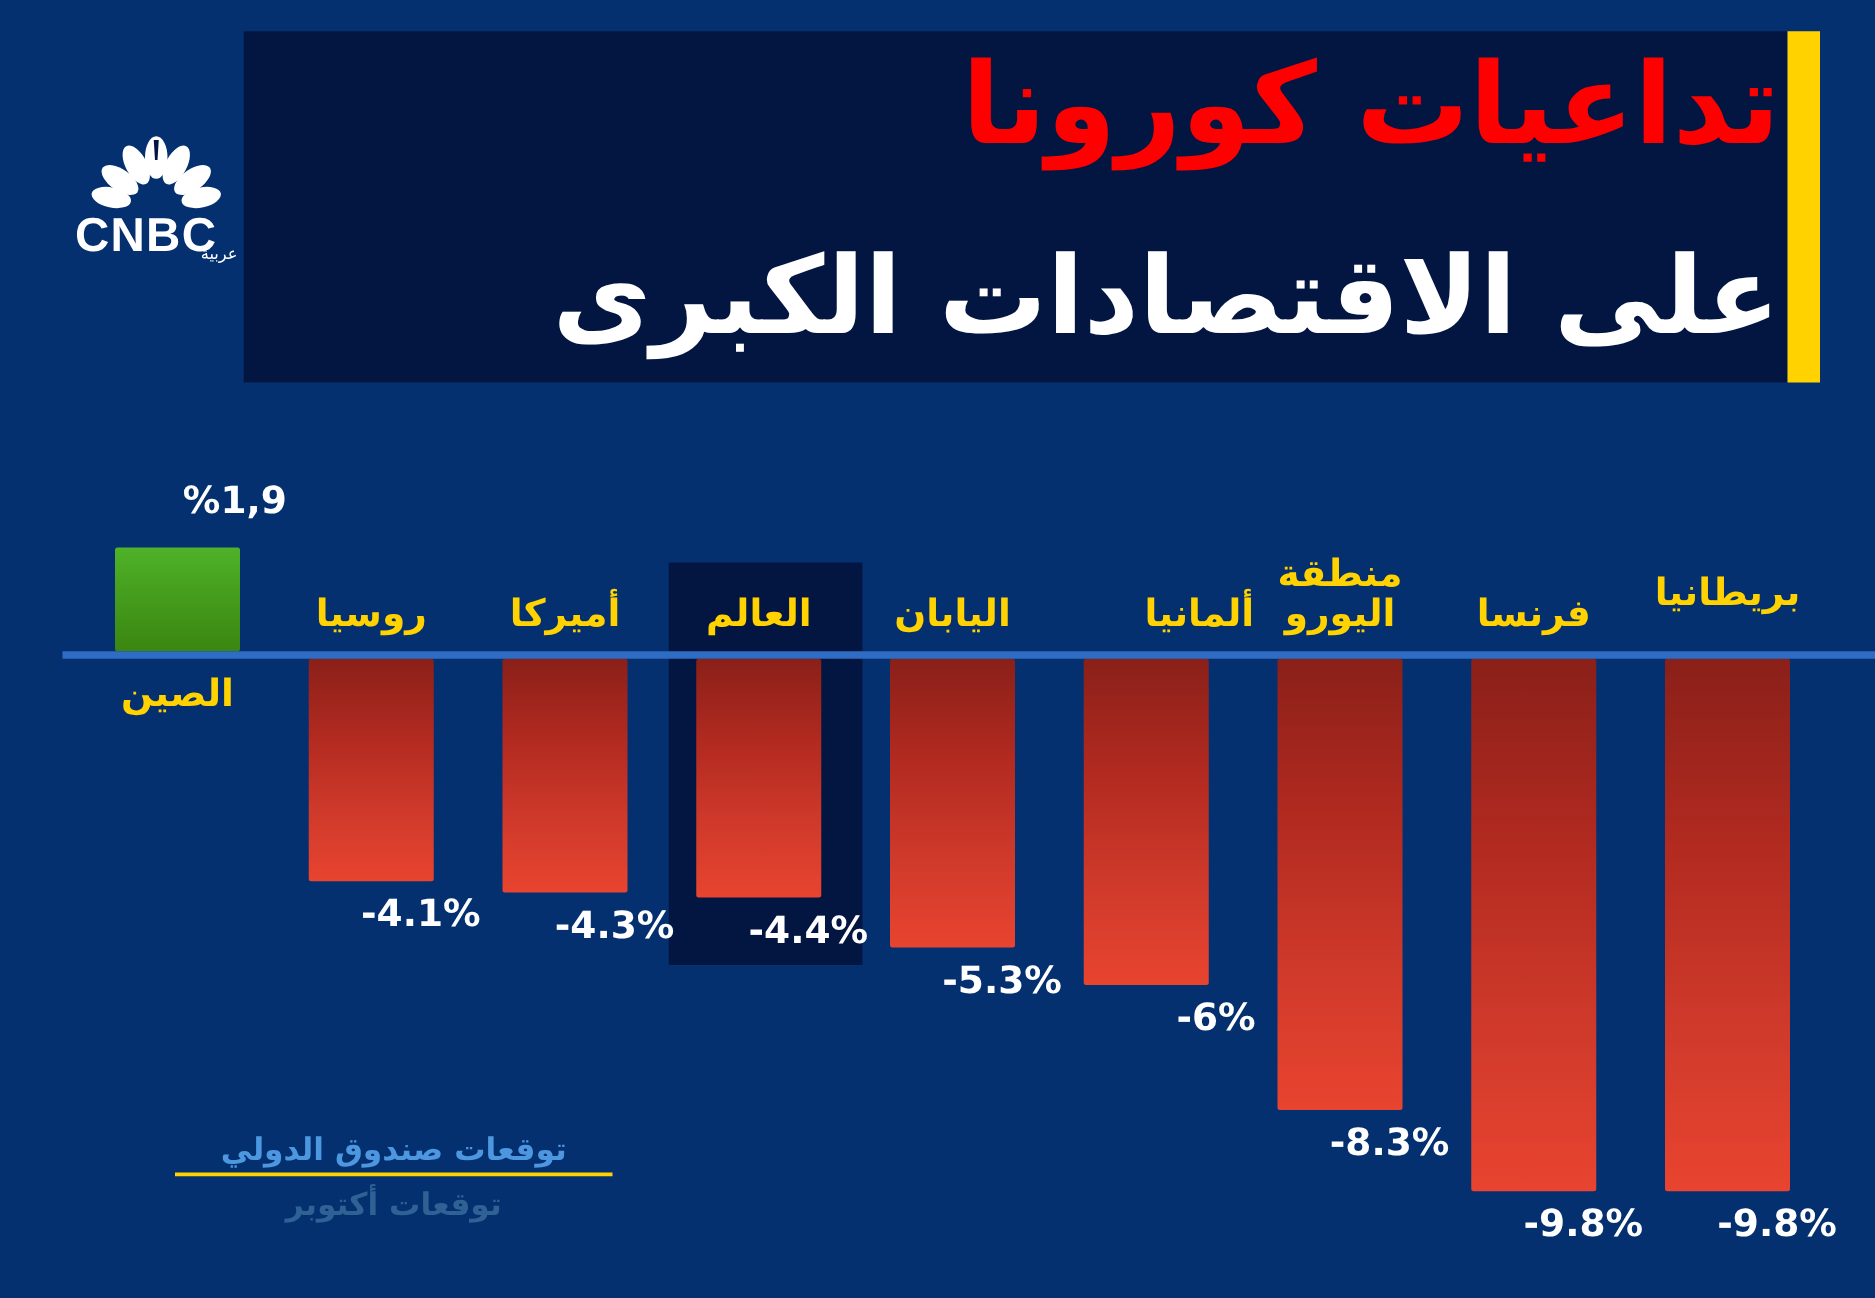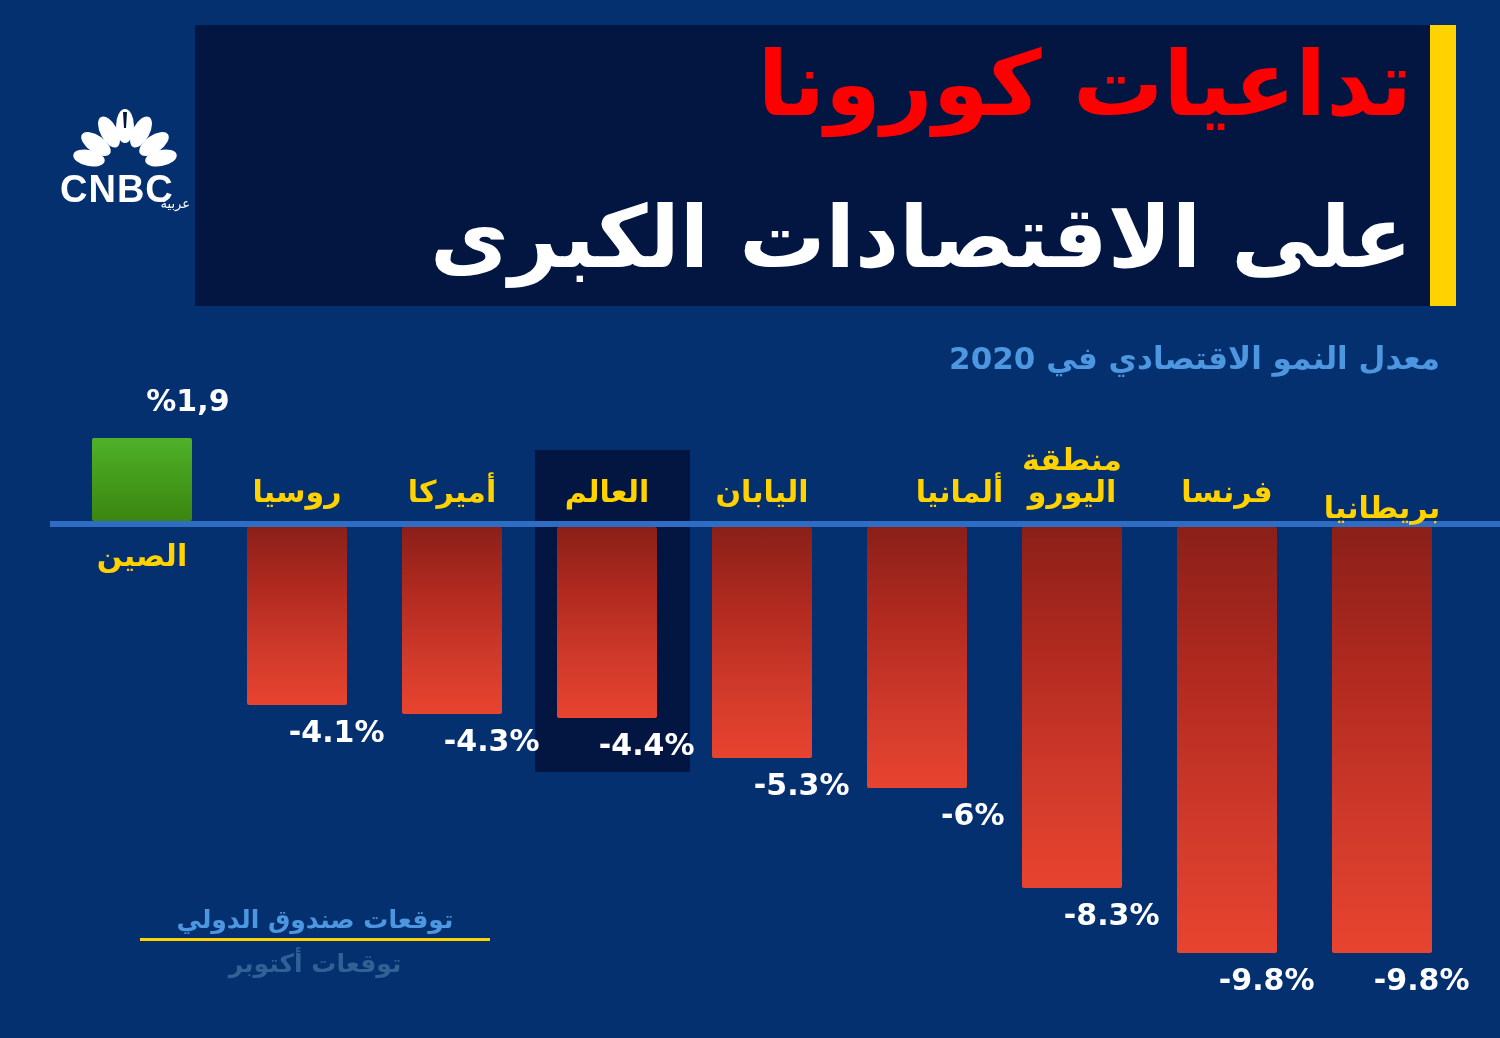--- a/index.html
+++ b/index.html
@@ -16,21 +16,21 @@
     position:absolute; left:195px; top:25px;
     width:1235px; height:281px;
     background:#031642;
   }
   .accent-bar{
     position:absolute; left:1430px; top:25px;
     width:26px; height:281px;
     background:#ffd200;
   }
   .title-wrap{ position:absolute; left:195px; top:25px; width:1235px; height:281px; }
-  .t1, .t2 { position:absolute; right:18px; white-space:nowrap; direction:rtl; }
+  .t1, .t2 { position:absolute; right:6px; white-space:nowrap; direction:rtl; }
   .t1{ top:6px; color:#ff0000; font-size:90px; font-weight:bold; }
   .t2{ top:162px; color:#ffffff; font-size:86px; font-weight:bold;text-align:right; }
 
   
   .logo{
     position:absolute; left:60px; top:108px;
     width:130px; height:110px;
   }
   .logo svg{ display:block; }
   .logo-text{
@@ -124,21 +124,20 @@
         <ellipse cx="81" cy="24" rx="8.5" ry="17" transform="rotate(28 81 24)"></ellipse>
         <ellipse cx="94" cy="36" rx="8.5" ry="17" transform="rotate(55 94 36)"></ellipse>
         <ellipse cx="101" cy="50" rx="8" ry="16" transform="rotate(78 101 50)"></ellipse>
       </g>
       <path d="M63 4 L67 4 L66 20 L64 20 Z" fill="#031642"></path>
     </svg>
     <div class="logo-text">CNBC</div>
     <div class="logo-sub">عربية</div>
   </div>
 
-  <div class="subtitle">معدل النمو الاقتصادي في 2020</div>
 
   <div class="chart">
     <div class="highlight-box"></div>
     <div id="bars-layer">
         <div class="bar pos" style="left: 92px; width: 100px; height: 82.65px; top: 438.35px;"></div>
         <div class="bar neg" style="left: 247px; width: 100px; height: 178.35px; top: 527px;"></div>
         <div class="bar neg" style="left: 402px; width: 100px; height: 187.05px; top: 527px;"></div>
         <div class="bar neg" style="left: 557px; width: 100px; height: 191.4px; top: 527px;"></div>
         <div class="bar neg" style="left: 712px; width: 100px; height: 230.55px; top: 527px;"></div>
         <div class="bar neg" style="left: 867px; width: 100px; height: 261px; top: 527px;"></div>
@@ -174,21 +173,21 @@
         <div class="val-label" style="width: 175px; left: 829.5px; top: 797px;">-6%</div>
         <div class="cat-label two-line" style="width: 165px; left: 989.5px; top: 444px;">
           <div>منطقة</div>
           <div>اليورو</div>
         </div>
         <div class="val-label" style="width: 175px; left: 984.5px; top: 897.05px;">-8.3%</div>
         <div class="cat-label" style="width: 165px; left: 1144.5px; top: 476px;">
           <div>فرنسا</div>
         </div>
         <div class="val-label" style="width: 175px; left: 1139.5px; top: 962.3px;">-9.8%</div>
-        <div class="cat-label" style="width: 165px; left: 1299.5px; top: 492px; text-align: center;">
+        <div class="cat-label" style="width: 165px; left: 1299.5px; top: 459px; text-align: center;">
           <div>بريطانيا</div>
         </div>
         <div class="val-label" style="width: 175px; left: 1294.5px; top: 962.3px;">-9.8%</div>
       </div>
   </div>
 
   <div class="legend">
     <div class="legend-top">توقعات صندوق الدولي</div>
     <div class="legend-rule"></div>
     <div class="legend-bottom">توقعات أكتوبر</div>

